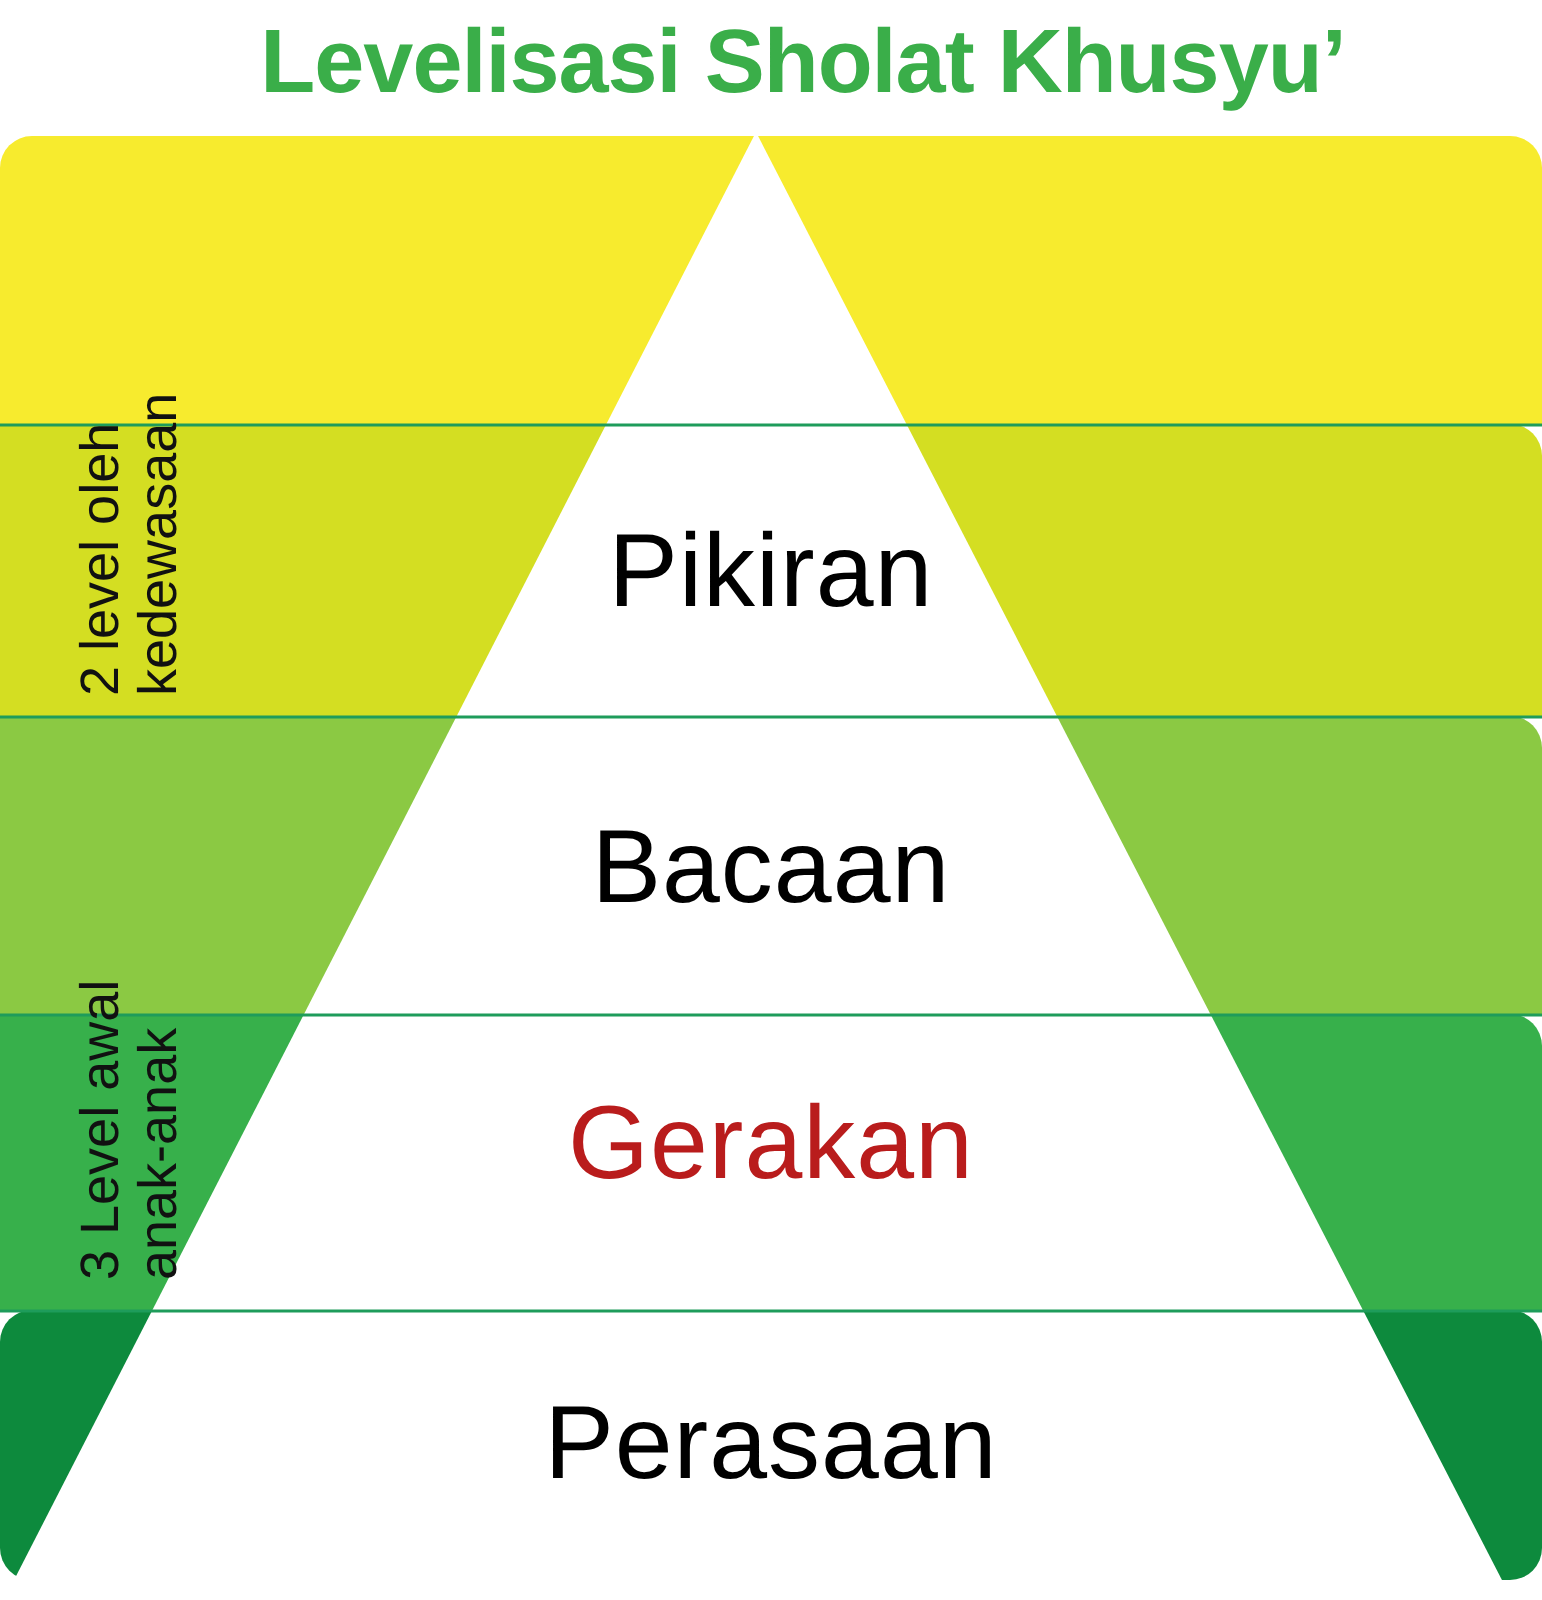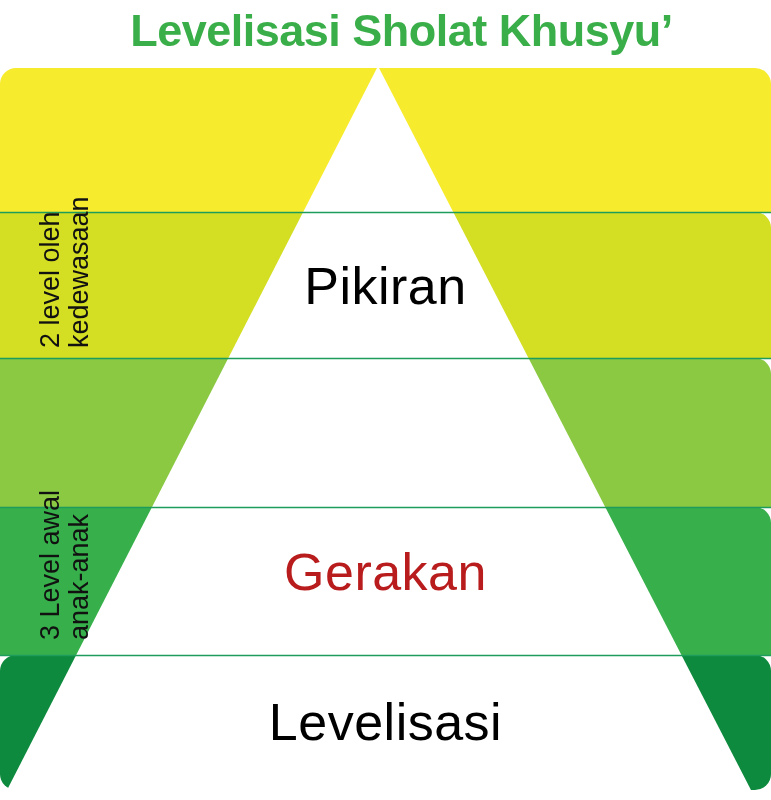--- a/index.html
+++ b/index.html
@@ -101,22 +101,23 @@
   <svg id="pyramid-svg" viewBox="0 0 771 800" preserveAspectRatio="none">
     <polygon points="378,66 752,792 6,792" fill="#FFFFFF"></polygon>
 
     <line x1="0" y1="212.5" x2="771" y2="212.5" stroke="#1E9C5B" stroke-width="1.4"></line>
     <line x1="0" y1="358.5" x2="771" y2="358.5" stroke="#1E9C5B" stroke-width="1.4"></line>
     <line x1="0" y1="507.5" x2="771" y2="507.5" stroke="#1E9C5B" stroke-width="1.4"></line>
     <line x1="0" y1="655.5" x2="771" y2="655.5" stroke="#1E9C5B" stroke-width="1.4"></line>
   </svg>
 
   <div class="level-label" style="top: 256px; color: rgb(0, 0, 0);">Pikiran</div>
+  <div class="level-label" style="top: 404px; color: rgb(0, 0, 0);">Bacaan</div>
   <div class="level-label" style="top: 542px; color: #b91c1c;">Gerakan</div>
-  <div class="level-label" style="top: 692px; color: rgb(0, 0, 0);">Levelisasi</div>
+  <div class="level-label" style="top: 692px; color: rgb(0, 0, 0);">Perasaan</div>
 
   <div class="side-note" style="left:36px; top:348px;">
     <span class="ln">2 level oleh</span>
     <span class="ln">kedewasaan</span>
   </div>
 
   <div class="side-note" style="left:36px; top:640px;">
     <span class="ln">3 Level awal</span>
     <span class="ln">anak-anak</span>
   </div>

